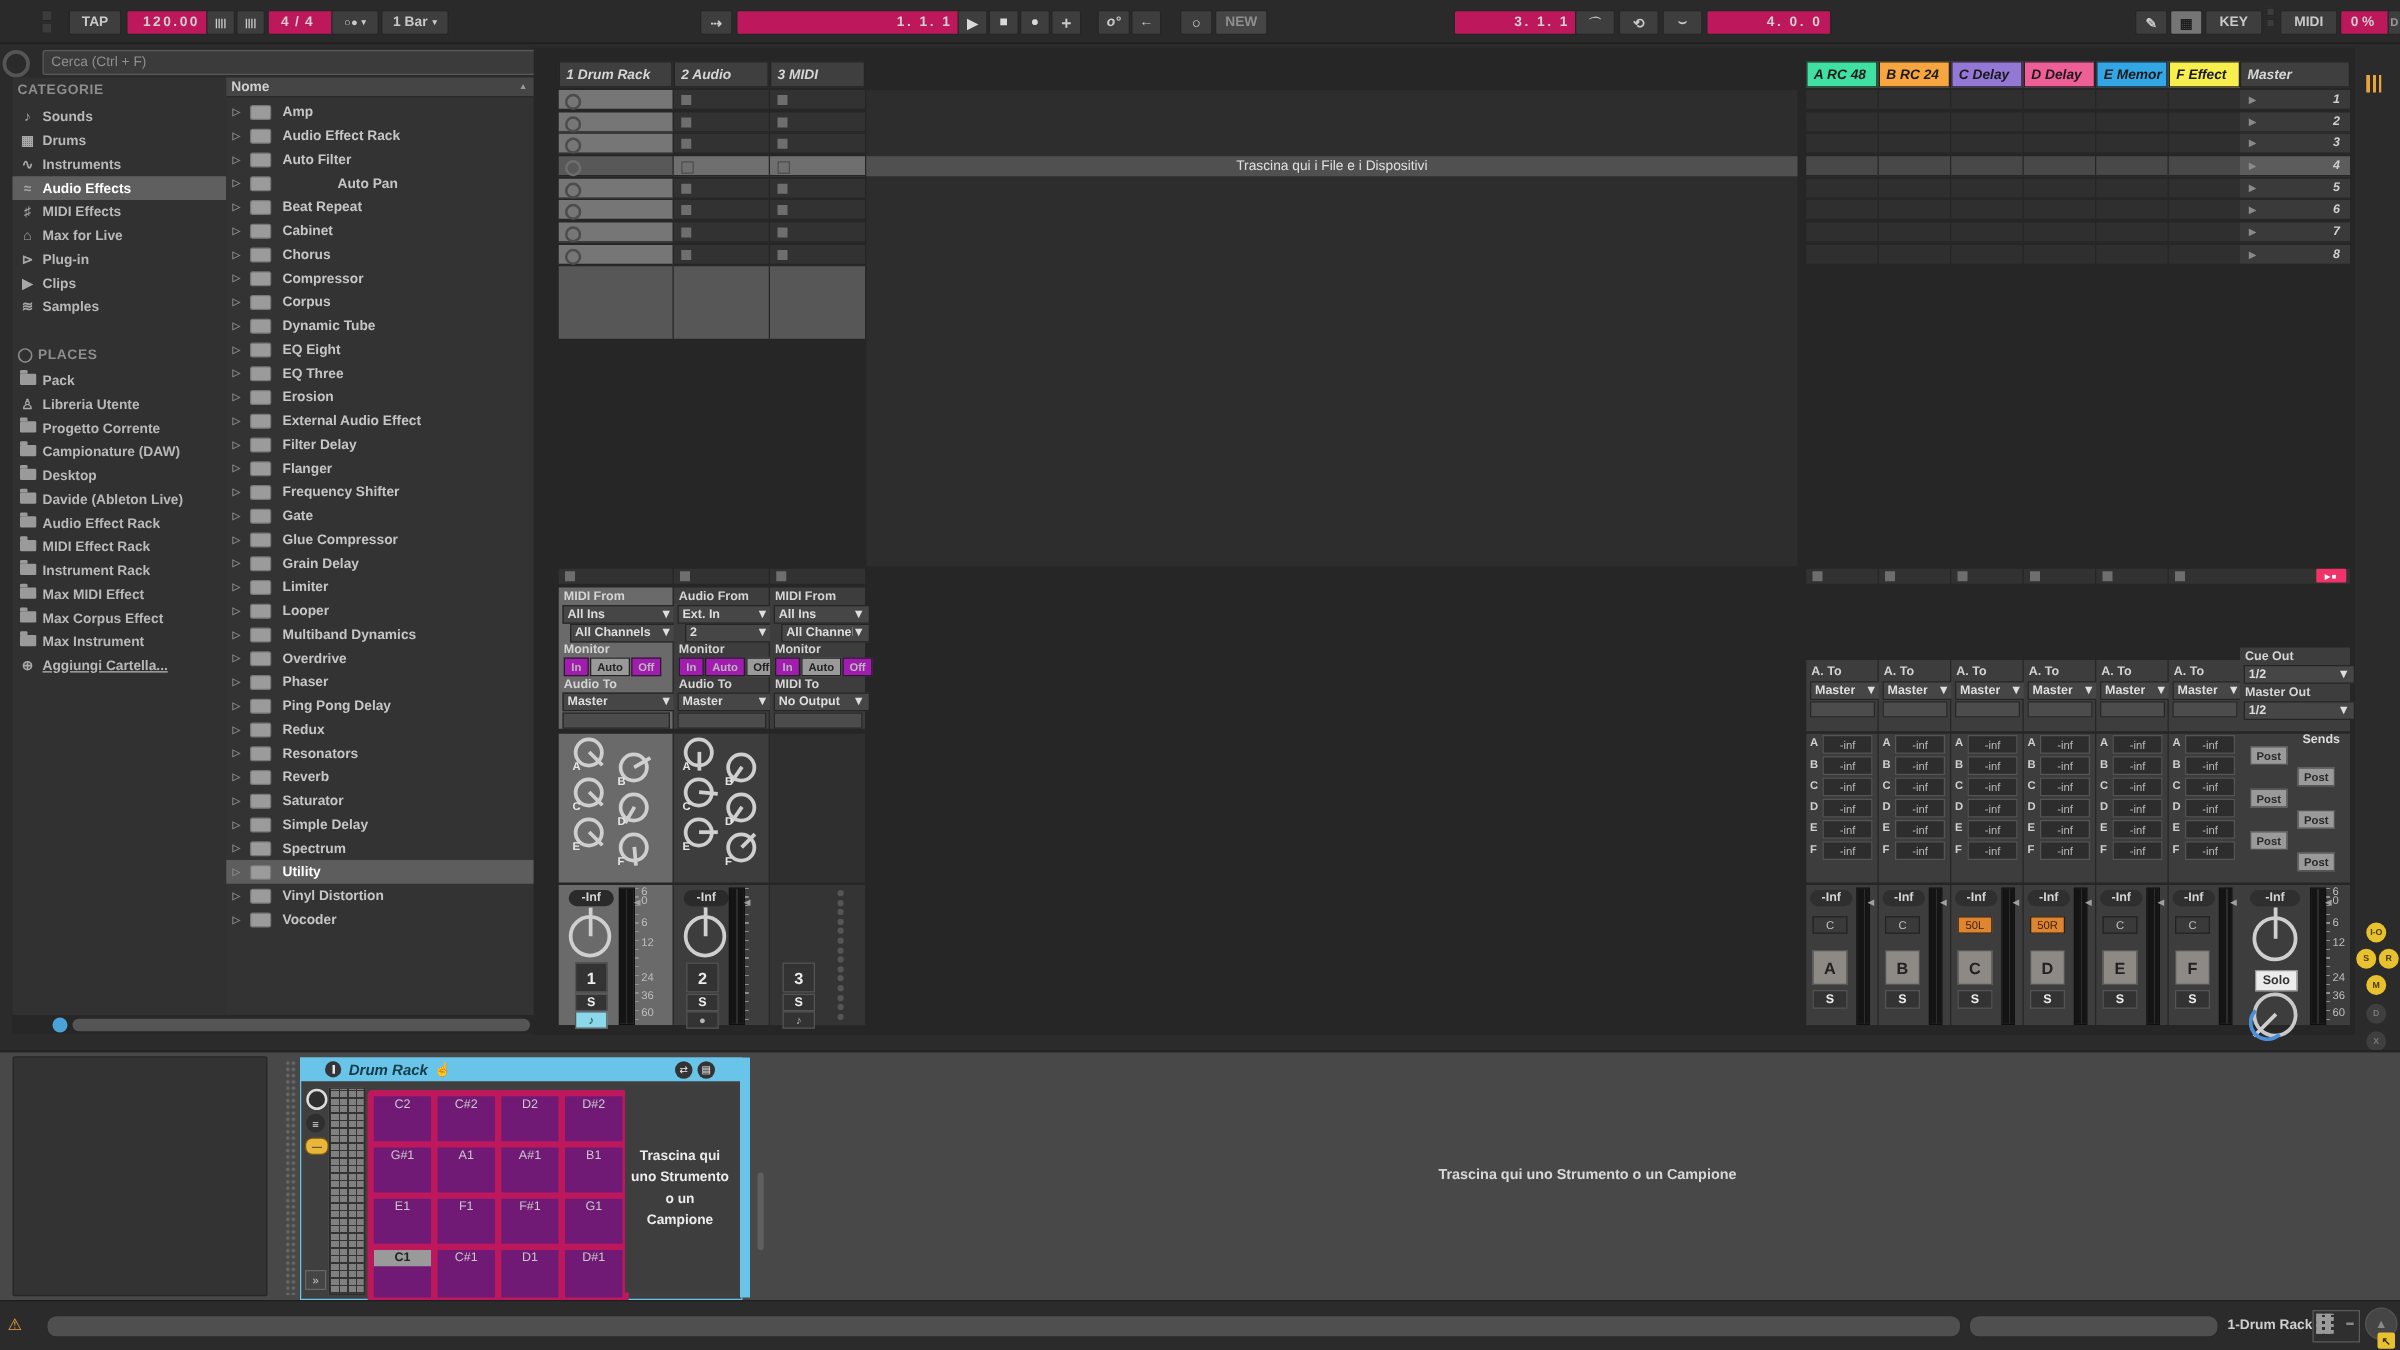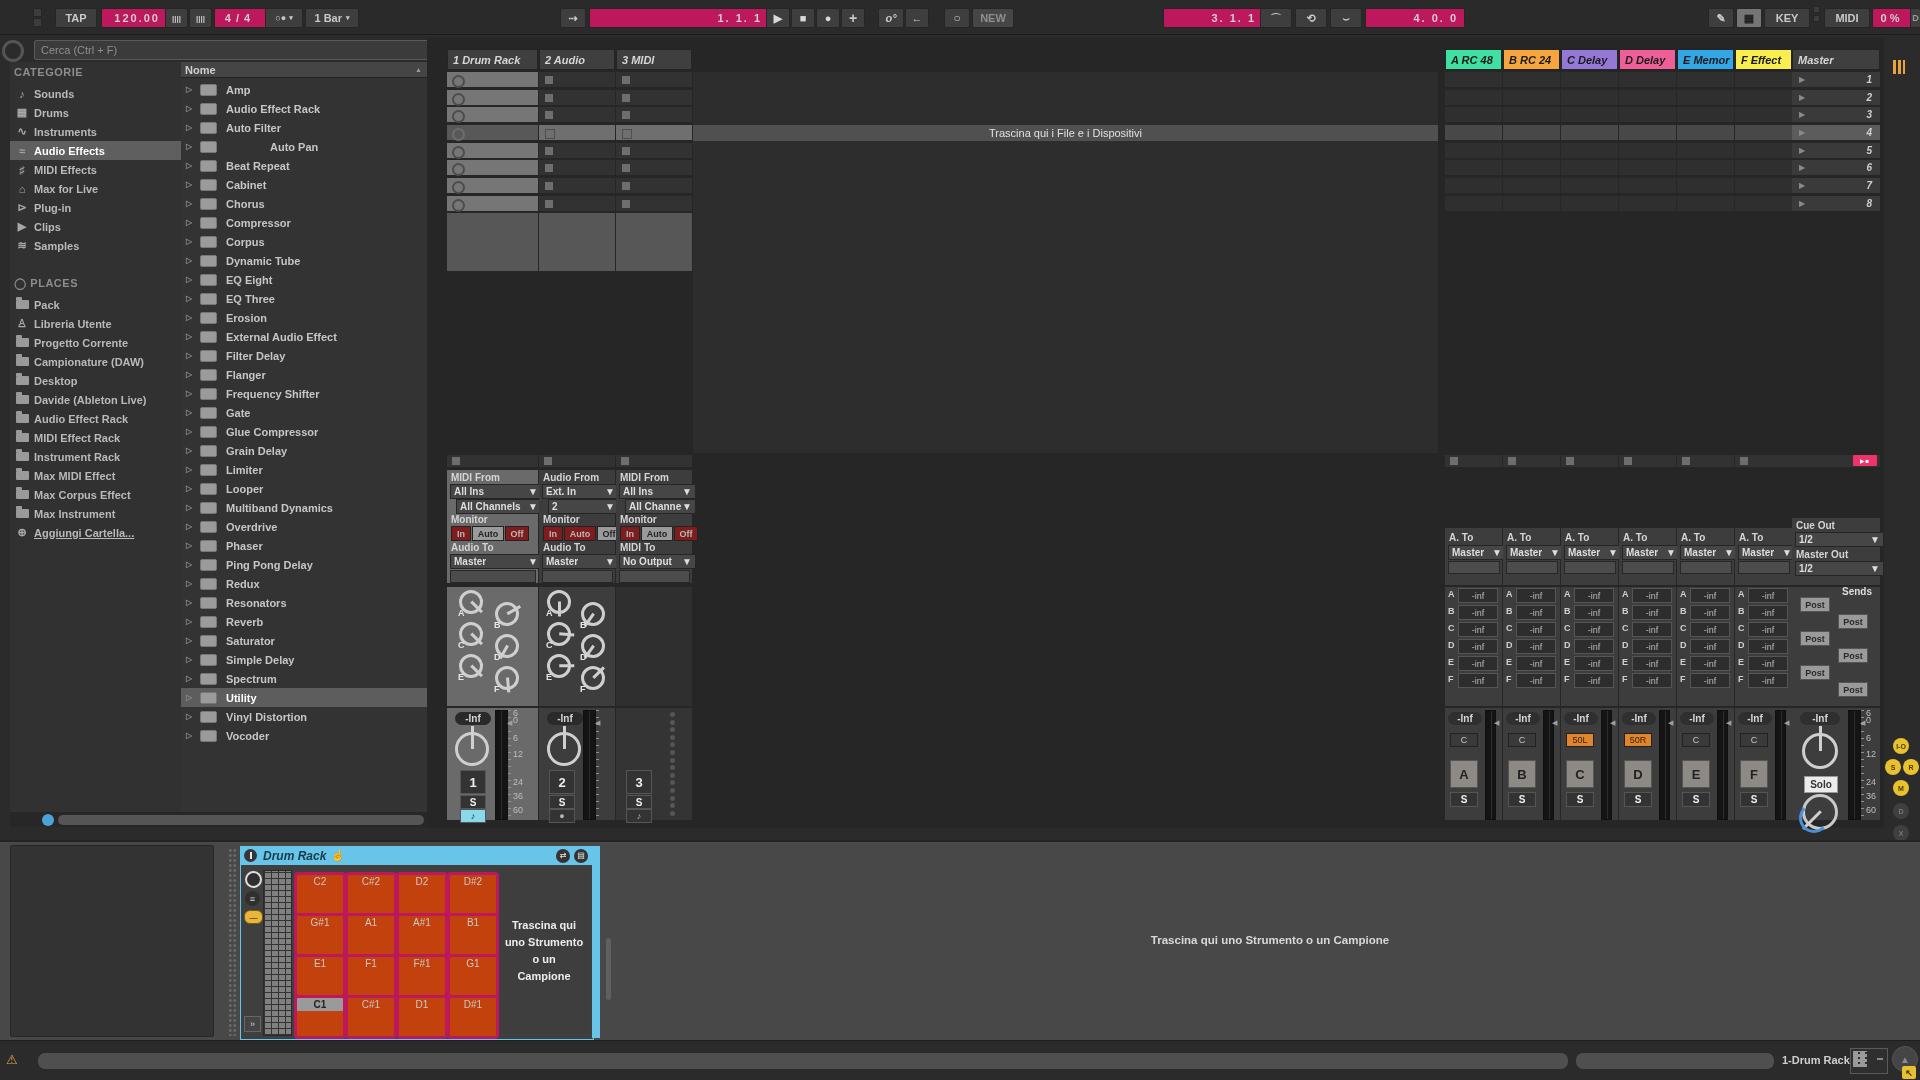--- a/index.html
+++ b/index.html
@@ -13,21 +13,21 @@
       display:flex;align-items:center;justify-content:center;color:#c9c9c9;font-weight:bold;font-size:11px}
   .tbox{position:absolute;top:8px;height:18px;background:#be185d;border:1px solid #262626;border-radius:2px;
       display:flex;align-items:center;justify-content:flex-end;padding-right:6px;color:#cfcfcf;font-weight:bold;letter-spacing:2px}
   .tb.active{background:#757575;color:#1e1e1e}
   .sq{position:absolute;width:7px;height:7px;background:#3c3c3c;border:1px solid #262626}
   
   .dd{background:#464646;border:1px solid #252525;color:#dedede;font-size:10px;font-weight:bold;
       display:flex;align-items:center;justify-content:space-between;padding:0 3px;overflow:hidden;white-space:nowrap}
   .iolabel{position:absolute;font-size:10px;font-weight:bold;color:#d5d5d5;white-space:nowrap}
   .mini{background:#4c4c4c;border:1px solid #272727}
-  .mon{position:absolute;height:13px;border:1px solid #222;background:#7f1d1d;color:#b8b8b8;
+  .mon{position:absolute;height:13px;border:1px solid #222;background:#a21caf;color:#b8b8b8;
        font-size:9px;font-weight:bold;display:flex;align-items:center;justify-content:center}
   .mon.sel{background:#9a9a9a;color:#222}
   .pill{position:absolute;height:13px;border-radius:7px;background:#2a2a2a;color:#d6d6d6;
         font-size:10px;font-weight:bold;display:flex;align-items:center;justify-content:center}
   .knob{position:absolute;border-radius:50%;border:3px solid #cfcfcf;background:transparent}
   .knob i{position:absolute;left:50%;bottom:50%;width:3px;margin-left:-1.5px;height:82%;background:#cfcfcf;transform-origin:bottom center}
   .meter{position:absolute;background:linear-gradient(to right,#141414 0 5px,#2d2d2d 5px 6px,#141414 6px 11px);border:1px solid #101010}
   .ticks{position:absolute;width:3px;background:repeating-linear-gradient(to bottom,#8f8f8f 0 1px,transparent 1px 7px)}
   .mk{position:absolute;font-size:7px;color:#a0a0a0;line-height:7px}
   .nbtn{position:absolute;background:#333;border:1px solid #555;color:#ededed;font-weight:bold;
@@ -41,21 +41,21 @@
   .bitem .ic{width:24px;text-align:center;font-size:11px;color:#a8a8a8;flex:0 0 24px}
   .bitem.sel{background:#5f5f5f;color:#fff}
   .litem{position:absolute;left:181px;width:246px;height:19px;display:flex;align-items:center;color:#c6c6c6;font-weight:bold;font-size:11px;white-space:nowrap}
   .litem.sel{background:#5d5d5d;color:#fff}
   .litem .tri{width:14px;padding-left:5px;font-size:8px;color:#8a8a8a}
   .litem .dic{width:15px;height:10px;background:#9b9b9b;border-radius:2px;margin-right:9px;border:1px solid #777}
   .ycirc{position:absolute;border-radius:50%;background:#e8c22e;color:#4a3a00;font-size:7px;font-weight:bold;
          display:flex;align-items:center;justify-content:center}
   .gcirc{position:absolute;border-radius:50%;background:#3f3f3f;color:#777;font-size:7px;font-weight:bold;
          display:flex;align-items:center;justify-content:center}
-  .pad{position:absolute;background:#c2410c;border:3px solid #be185d;border-radius:4px;overflow:hidden}
+  .pad{position:absolute;background:#701a75;border:5px solid #be185d;border-radius:4px;overflow:hidden}
   .pad .pn{height:13px;display:flex;align-items:center;justify-content:center;font-size:10px;color:#c9c9c9}
   .pad.sel .pn{background:#9a9a9a;color:#222;font-weight:bold}
   .post{position:absolute;height:13px;width:28px;background:#9a9a9a;border:1px solid #555;color:#2a2a2a;
         font-size:9px;font-weight:bold;display:flex;align-items:center;justify-content:center}
   .sendbox{position:absolute;height:13px;background:#2d2d2d;border:1px solid #555;color:#b9b9b9;
         font-size:9px;display:flex;align-items:center;justify-content:center}
   .scn{position:absolute;color:#cfcfcf;font-size:10px;font-style:italic;font-weight:bold}
 </style>
 </head>
 <body>
@@ -958,21 +958,21 @@
       <div class="ycirc" style="position: absolute; left: 1893px; top: 780px; width: 16px; height: 16px;">M</div>
       <div class="gcirc" style="position: absolute; left: 1893px; top: 803px; width: 16px; height: 16px;">D</div>
       <div class="gcirc" style="position: absolute; left: 1893px; top: 825px; width: 16px; height: 16px;">X</div>
     </div>
 
   <div class="abs" style="left:0;top:840px;width:1920px;height:200px;background:#484848;border-top:2px solid #242424"></div>
   <div class="abs" style="left:10px;top:845px;width:202px;height:190px;background:#333;border:1px solid #262626;border-radius:2px"></div>
   <div class="abs" id="deviceroot" style="left:0;top:0">
       <div style="position: absolute; left: 228px; top: 848px; width: 9px; height: 188px; background-image: radial-gradient(rgb(106, 106, 106) 1px, transparent 1.6px); background-size: 4.5px 5px;"></div>
       <div style="position: absolute; left: 240px; top: 846px; width: 352px; height: 192px; border: 1px solid rgb(104, 196, 232); background: rgb(63, 63, 63);"></div>
-      <div style="position: absolute; left: 240px; top: 846px; width: 352px; height: 19px; background: rgb(104, 196, 232); display: flex; align-items: center; padding: 0px 4px; box-sizing: border-box;">
+      <div style="position: absolute; left: 240px; top: 846px; width: 352px; height: 19px; background: rgb(104, 196, 232); display: flex; align-items: center; padding: 0px 20px; box-sizing: border-box;">
         <div style="width: 13px; height: 13px; border-radius: 50%; background: rgb(53, 54, 58); position: relative; flex: 0 0 13px;">
           <div style="position: absolute; left: 5.5px; top: 3px; width: 2px; height: 7px; background: rgb(232, 232, 232);"></div>
         </div>
         <div style="margin-left: 6px; font-style: italic; font-weight: bold; color: rgb(23, 58, 71); font-size: 12px;">Drum Rack</div>
         <div style="margin-left: 5px; color: rgb(238, 248, 255); font-size: 11px;">☝</div>
         <div class="flexc" style="margin-left: auto; width: 14px; height: 14px; border-radius: 50%; background: rgb(51, 51, 51); color: rgb(238, 238, 238); font-size: 8px;">⇄</div>
         <div class="flexc" style="margin-left: 4px; width: 14px; height: 14px; border-radius: 50%; background: rgb(51, 51, 51); color: rgb(238, 238, 238); font-size: 8px;">▤</div>
       </div>
       <div style="position: absolute; left: 245px; top: 871px; width: 13px; height: 13px; border-radius: 50%; background: rgb(47, 47, 47); border: 2px solid rgb(221, 221, 221);"></div>
       <div class="flexc" style="position: absolute; left: 245px; top: 891px; width: 15px; height: 15px; border-radius: 50%; background: rgb(47, 47, 47); color: rgb(221, 221, 221); font-size: 9px;">≡</div>

